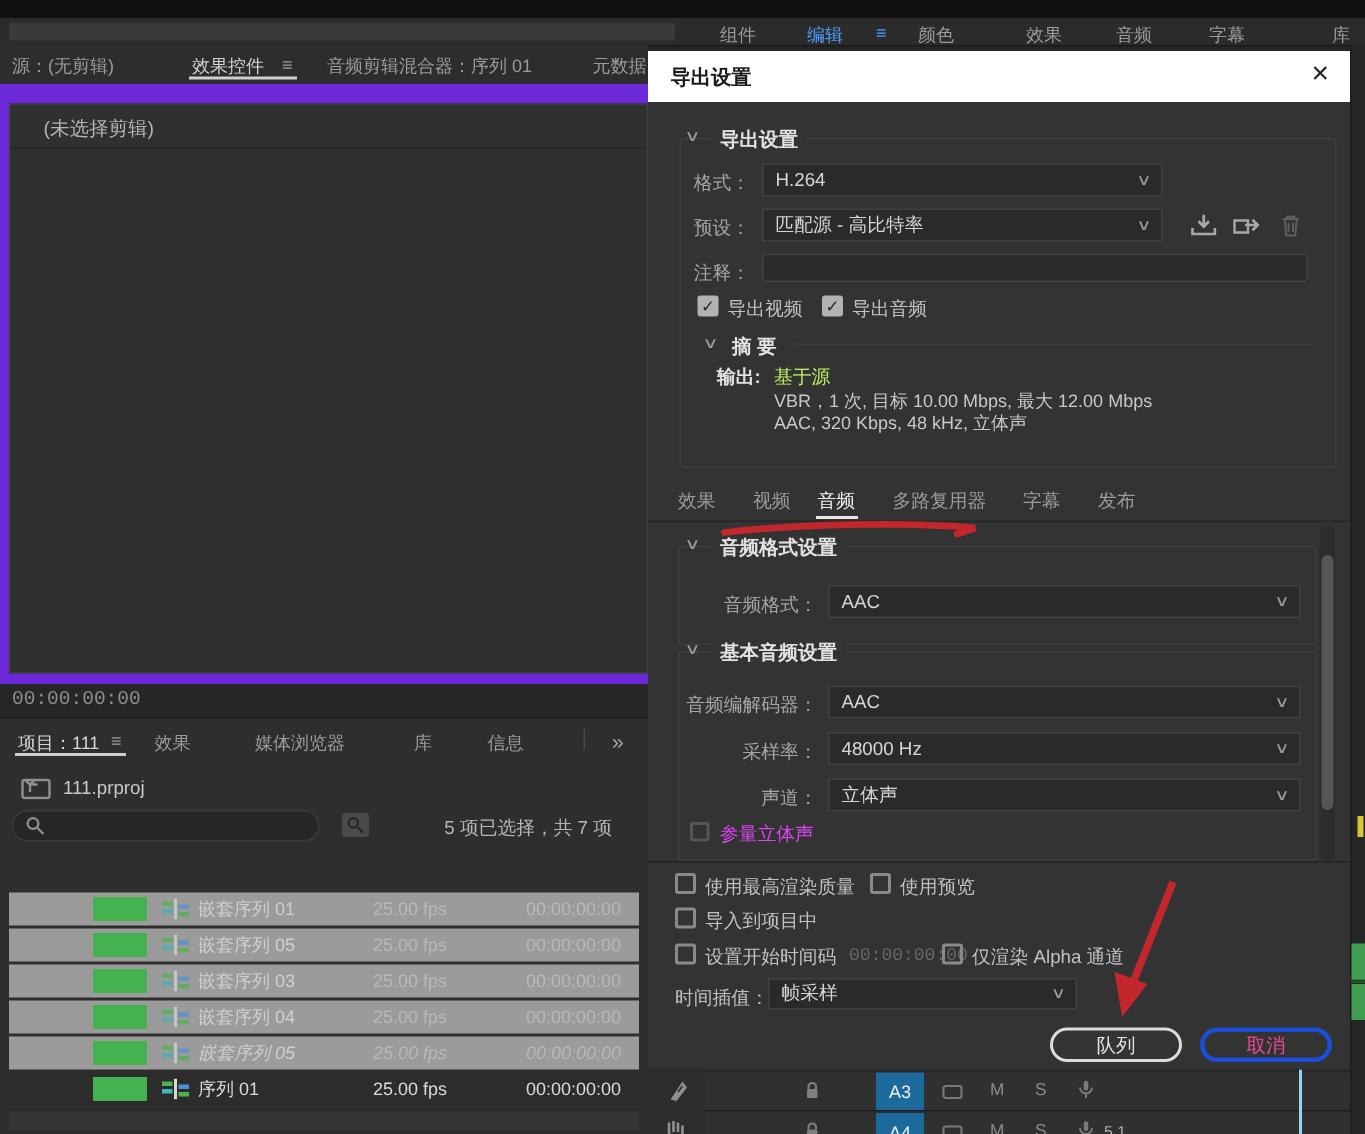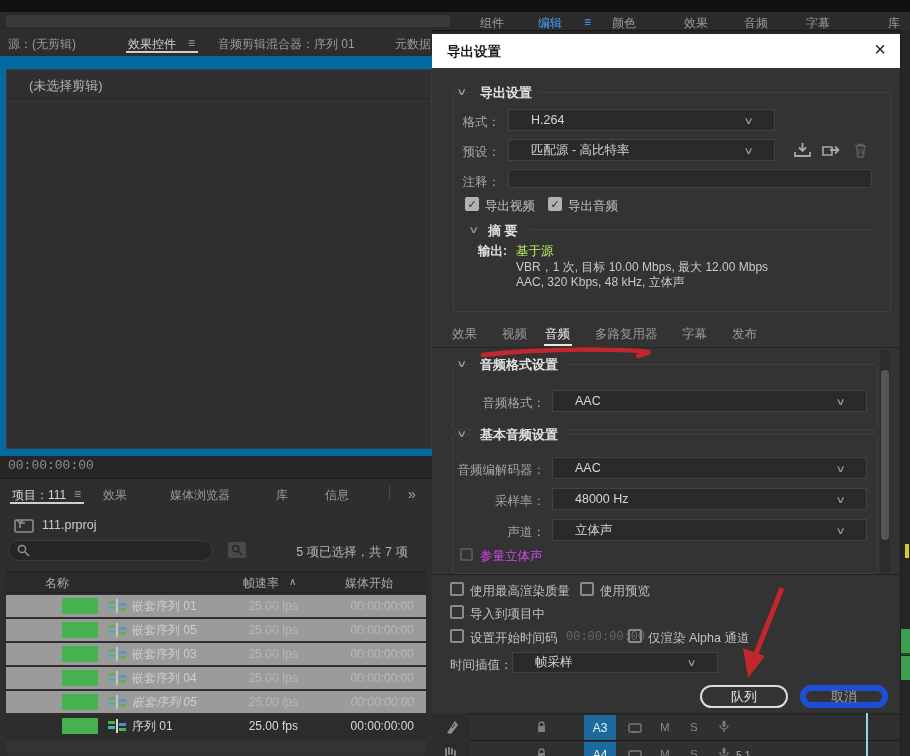--- a/index.html
+++ b/index.html
@@ -2,23 +2,23 @@
 <html><head>
 <meta charset="utf-8">
 <style>
   html,body{margin:0;padding:0;background:#111;}
   #root{position:relative;width:910px;height:756px;overflow:hidden;
         font-family:"Liberation Sans","DejaVu Sans",sans-serif;
         background:#262626;margin-top:12px;-webkit-font-smoothing:antialiased;}
   .abs{position:absolute;}
   .t{font-size:12px;color:#9b9b9b;white-space:nowrap;line-height:1;}
   .tab-underline{height:2px;background:#cfcfcf;}
-  .panel{background:#0369a1;}
+  .panel{background:#6d28d9;}
   .dd{background:#2a2a2a;border:1px solid #424242;border-radius:0;display:flex;align-items:center;
-      justify-content:space-between;padding:0 22px;box-sizing:border-box;}
+      justify-content:space-between;padding:0 8px;box-sizing:border-box;}
   .dd .v{font-size:12.5px;color:#d6d6d6;white-space:nowrap;}
   .dd .c{font-size:10px;color:#9a9a9a;transform:scaleX(1.4);}
   .lbl{font-size:12.5px;color:#a6a6a6;white-space:nowrap;text-align:right;}
   .cb{width:14px;height:14px;border-radius:2px;box-sizing:border-box;display:flex;align-items:center;justify-content:center;}
   .cb.on{background:#b2b2b2;color:#262626;font-size:11px;font-weight:bold;}
   .cb.off{border:2px solid #8a8a8a;background:transparent;}
   .cb.dis{border:2px solid #565656;}
   .cblbl{font-size:12.5px;color:#c2c2c2;white-space:nowrap;}
   .hdr{font-size:13px;font-weight:bold;color:#e2e2e2;white-space:nowrap;background:#333;padding:0 6px;}
   .chev{font-size:10px;color:#999;transform:scaleX(1.5);}
@@ -95,26 +95,20 @@
       </svg>
     </div>
     <div class="abs" style="left:228px;top:63px;width:18px;height:16px;background:#4a4a4a;border-radius:2px;">
       <svg width="12" height="12" viewBox="0 0 13 13" style="position:absolute;left:3px;top:2px;">
         <circle cx="5" cy="5" r="3.4" fill="none" stroke="#262626" stroke-width="1.6"></circle>
         <line x1="8" y1="8" x2="12" y2="12" stroke="#262626" stroke-width="1.6"></line>
       </svg>
     </div>
     <div class="abs" style="left:258px;top:65px;width:150px;text-align:right;font-size:12.5px;color:#b5b5b5;white-space:nowrap;">5 项已选择，共 7 项</div>
 
-    <div class="abs" style="left:6px;top:92px;width:420px;height:22px;background:#2b2b2b;border-top:1px solid #202020;border-bottom:1px solid #202020;box-sizing:border-box;">
-      <span class="abs t" style="left:39px;top:5px;color:#ababab;">名称</span>
-      <span class="abs t" style="left:237px;top:5px;color:#ababab;">帧速率</span>
-      <span class="abs t" style="left:283px;top:5px;font-size:10px;color:#ababab;">∧</span>
-      <span class="abs t" style="left:339px;top:5px;color:#ababab;">媒体开始</span>
-    </div>
 
     <div class="abs row-sel" style="left:6px;top:116px;width:420px;height:22px;">
       <div class="abs" style="left:56px;top:3px;width:36px;height:16px;background:#44b24e;"></div>
       <svg class="abs" style="left:102px;top:4px;opacity:.7;" width="18" height="14" viewBox="0 0 18 14">
           <rect x="8" y="0" width="2" height="14" fill="#d8d8d8"></rect>
           <rect x="0" y="2" width="7" height="3" fill="#4db34d"></rect>
           <rect x="0" y="7" width="7" height="3" fill="#3fb5b5"></rect>
           <rect x="11" y="4" width="7" height="3" fill="#4a90d9"></rect>
           <rect x="11" y="9" width="7" height="3" fill="#4db34d"></rect>
         </svg>
@@ -357,21 +351,21 @@
 
     <span class="abs" style="left:18px;top:623px;font-size:12.5px;color:#c0c0c0;white-space:nowrap;">时间插值：</span>
     <div class="abs dd" style="left:80px;top:618px;width:206px;height:21px;">
       <span class="v">帧采样</span>
       <span class="c">∨</span>
     </div>
 
     <div class="abs pill" style="left:268px;top:651px;width:88px;height:23px;border:2px solid #dcdcdc;color:#e4e4e4;">
       <span>队列</span>
     </div>
-    <div class="abs pill" style="left:368px;top:651px;width:88px;height:23px;border:6px solid #1d4ed8;color:#a3a3a3;">
+    <div class="abs pill" style="left:368px;top:651px;width:88px;height:23px;border:3px solid #1d4ed8;color:#ec4899;">
       <span>取消</span>
     </div>
   </div>
 
   <svg class="abs" width="190" height="14" viewBox="0 0 190 14" style="left:478px;top:334px;z-index:20;">
     <path d="M5 9 C 55 3, 130 2, 172 6 l -12 4" fill="none" stroke="#c1272d" stroke-width="4.5" stroke-linecap="round"></path>
   </svg>
   <svg class="abs" width="60" height="100" viewBox="0 0 60 100" style="left:735px;top:572px;z-index:20;">
     <line x1="47" y1="4" x2="20" y2="72" stroke="#c1272d" stroke-width="5"></line>
     <polygon points="13,94 8,64 30,72" fill="#c1272d"></polygon>

